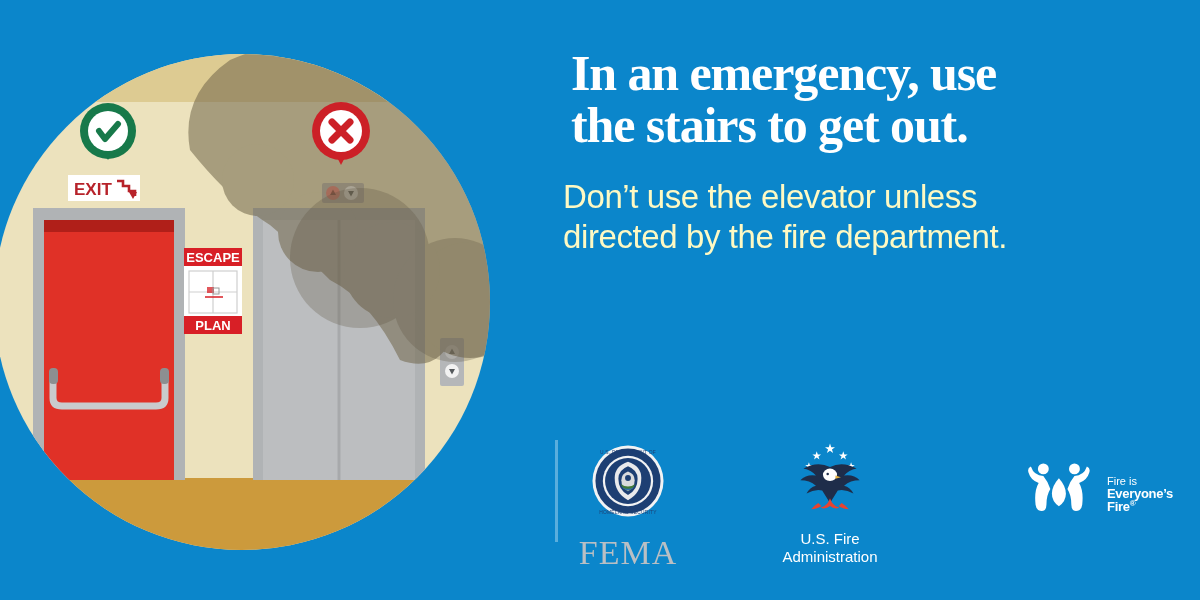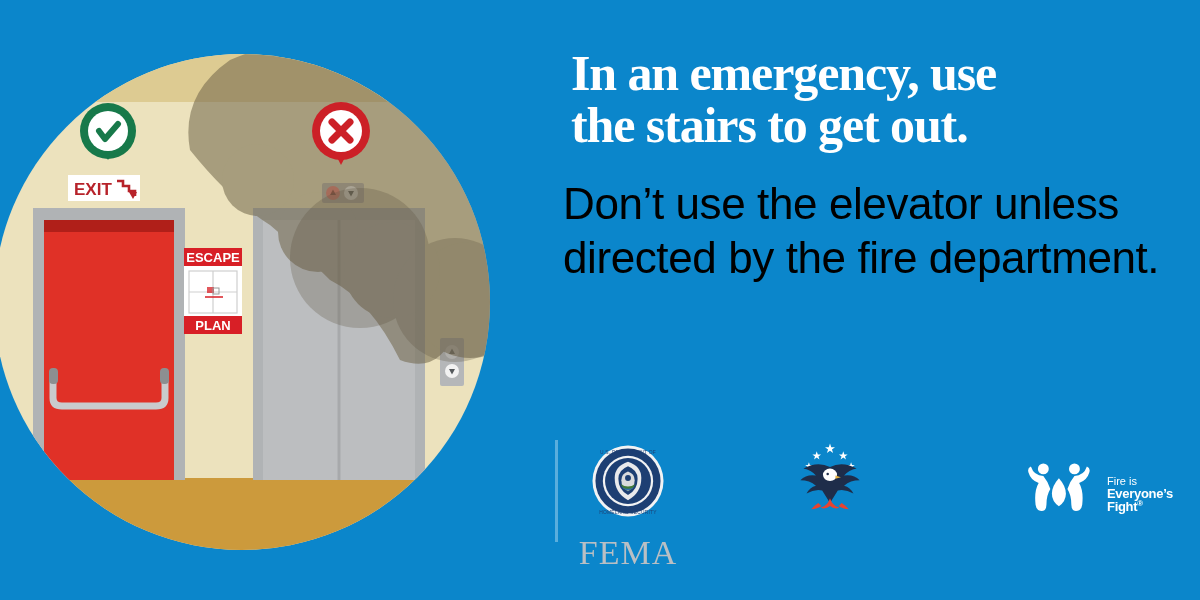--- a/index.html
+++ b/index.html
@@ -36,22 +36,22 @@
     color: #ffffff;
     font-size: 50px;
     line-height: 1.03;
     font-weight: bold;
     letter-spacing: -1.1px;
     margin: 8px;
     font-family: Liberation Serif, serif;
     white-space: pre-line;
   }
   #subhead {
-    color: #000000;
-    font-size: 44px;
+    color: #fef9c3;
+    font-size: 33px;
     line-height: 1.22;
     font-weight: normal;
     letter-spacing: -0.4px;
     margin: 26px 0 6px 0;
     white-space: pre-line;
   }
 
   
   #logobar {
     position: absolute;
@@ -241,37 +241,39 @@
                  q-18 -10 -34 -2 Z" fill="#1e2d4a"></path>
         <ellipse cx="55" cy="42" rx="9" ry="8" fill="#ffffff"></ellipse>
         <polygon points="62,43 69,45 62,47" fill="#e8b33f"></polygon>
         <circle cx="52" cy="41" r="1.6" fill="#1e2d4a"></circle>
         <g fill="#e8432f">
           <path d="M55 72 q-3 10 -12 12 q6 3 12 -2 q6 5 12 2 q-9 -2 -12 -12 Z"></path>
           <path d="M40 78 q-6 4 -9 8 q8 0 13 -4 Z"></path>
           <path d="M70 78 q6 4 9 8 q-8 0 -13 -4 Z"></path>
         </g>
       </svg>
+      <div id="usfa-wordmark">U.S. Fire
+Administration</div>
     </div>
 
     <div id="feef-logo" class="logo-group">
       <svg width="78" height="56" viewBox="0 0 100 72">
         <g fill="#ffffff">
           <circle cx="26" cy="14" r="7"></circle>
           <path d="M26 23 q-12 0 -16 -12 q-5 2 -3 8 q3 10 13 13
                    q-6 10 -4 28 q1 8 8 8 q6 0 6 -8 q0 -12 5 -20
                    q-3 -10 -9 -17 Z"></path>
           <circle cx="66" cy="14" r="7"></circle>
           <path d="M66 23 q12 0 16 -12 q5 2 3 8 q-3 10 -13 13
                    q6 10 4 28 q-1 8 -8 8 q-6 0 -6 -8 q0 -12 -5 -20
                    q3 -10 9 -17 Z"></path>
           <path d="M46 26 q9 10 9 20 q0 10 -9 16 q-9 -6 -9 -16 q0 -10 9 -20 Z"></path>
         </g>
       </svg>
       <div class="feef-text">
         <div class="feef-l1">Fire is</div>
         <div class="feef-l2">Everyone’s</div>
-        <div class="feef-l3"><span>Fight</span><span class="feef-reg">®</span></div>
+        <div class="feef-l3"><span>Fire</span><span class="feef-reg">®</span></div>
       </div>
     </div>
 
   </div>
 </div>
 
 </body></html>

